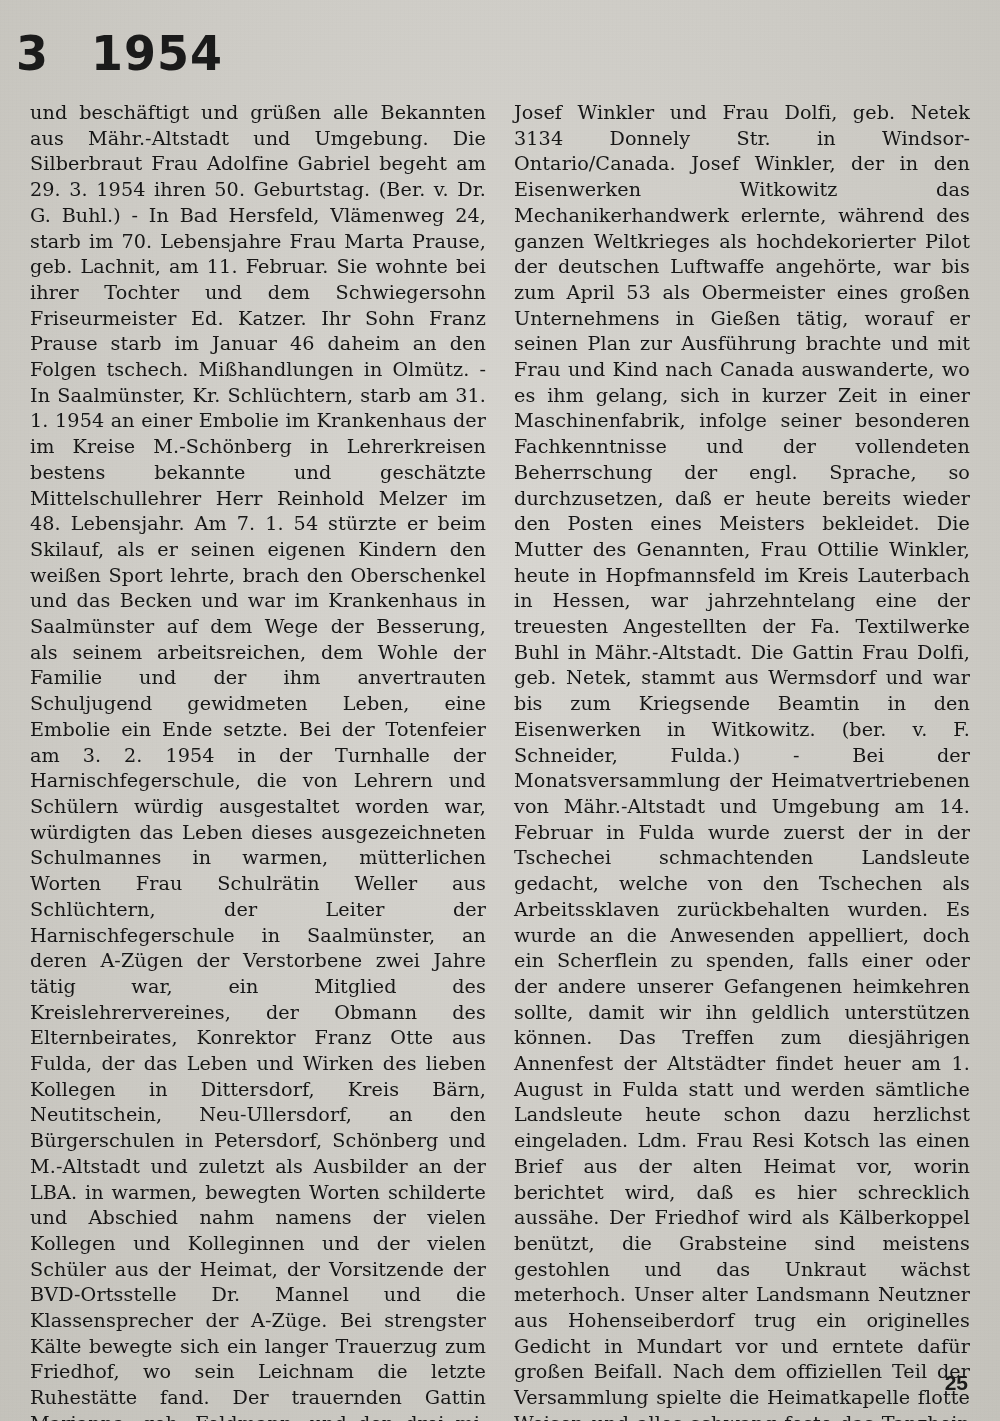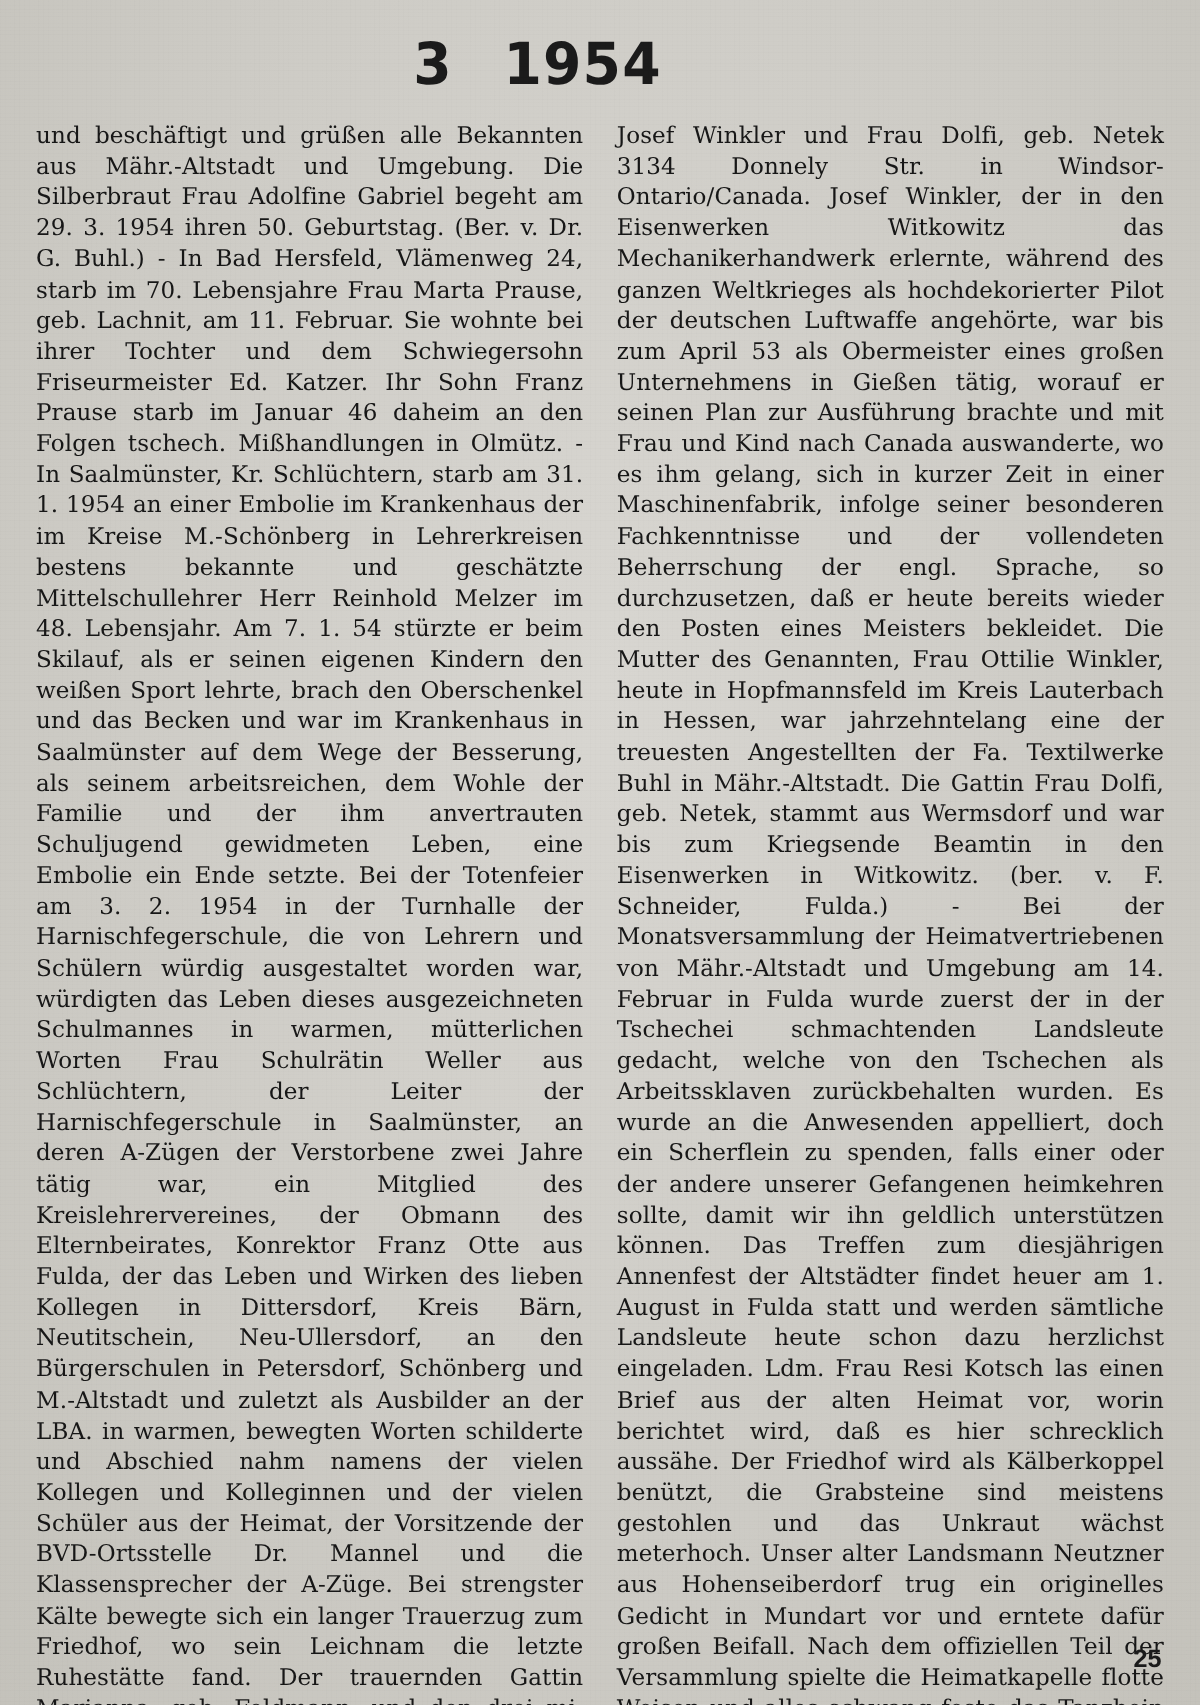--- a/index.html
+++ b/index.html
@@ -28,23 +28,23 @@
     left: 0; top: 0; right: 0; bottom: 0;
     pointer-events: none;
     opacity: .35;
     background-image:
       repeating-linear-gradient(0deg, rgba(0,0,0,.035) 0px, rgba(0,0,0,0) 1px, rgba(0,0,0,0) 3px),
       repeating-linear-gradient(90deg, rgba(0,0,0,.03) 0px, rgba(0,0,0,0) 1px, rgba(0,0,0,0) 4px);
   }
   .header {
     position: absolute;
     top: 26px;
-    left: 0;
+    left: 16px;
     width: 896px;
-    text-align: center;
+    text-align: left;
     height: 64px;
   }
   .header-num {
     display: inline-block;
     font-family: "DejaVu Sans", sans-serif;
     font-weight: bold;
     font-size: 46px;
     letter-spacing: 1px;
     color: #1b1b1b;
     transform: scaleY(1.05);

